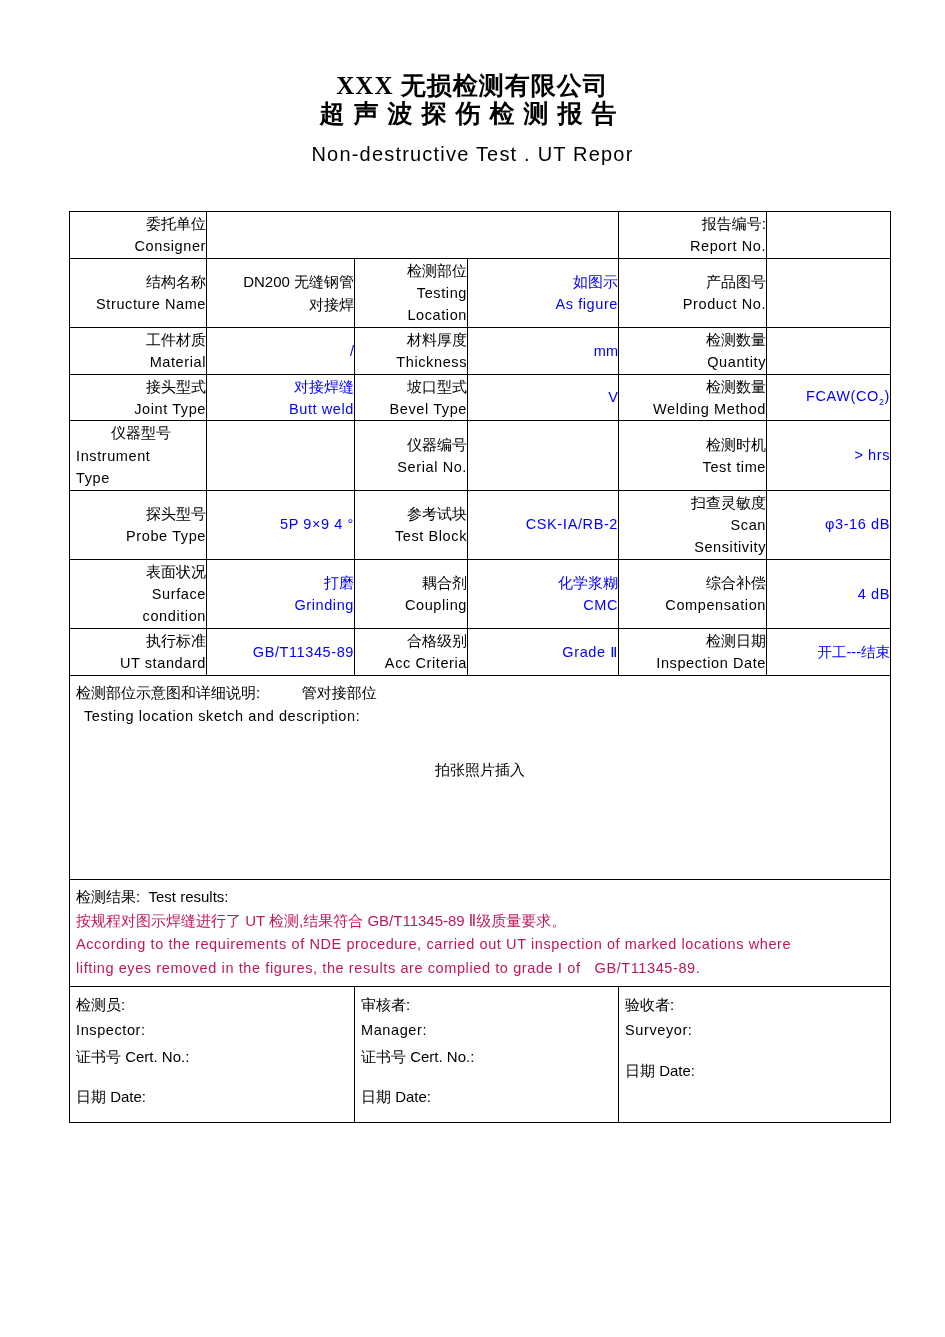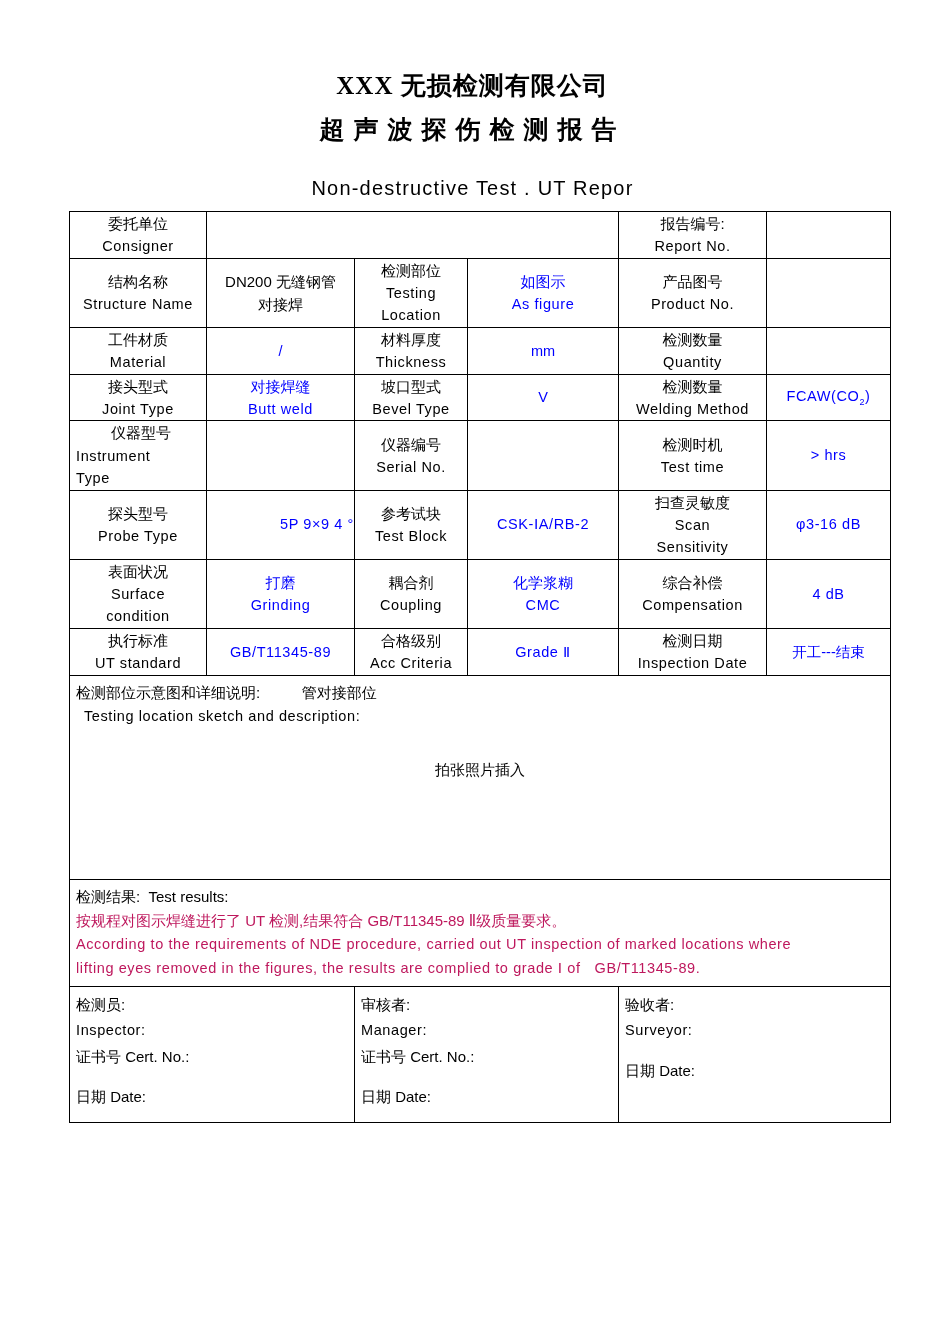--- a/index.html
+++ b/index.html
@@ -30,44 +30,43 @@
     font-family: "Liberation Serif", "DejaVu Serif", serif;
     font-size: 25px;
     font-weight: bold;
     letter-spacing: 1px;
     line-height: 1.1;
   }
   .title-main {
     font-size: 25px;
     font-weight: bold;
     letter-spacing: 9px;
-    margin-top: 16px;
     line-height: 1.1;
   }
   .title-en {
     font-size: 20px;
     letter-spacing: 1.2px;
-    margin-top: 34px;
+    margin-top: 16px;
     line-height: 1.1;
   }
 
   
   .tbl {
     position: absolute;
     left: 69px;
     top: 211px;
     width: 821px;
     border-collapse: collapse;
     table-layout: fixed;
   }
   .tbl td {
     border: 1px solid #000;
     padding: 0;
     vertical-align: middle;
-    text-align: center;
+    text-align: right;
     font-size: 14.5px;
     line-height: 1.55;
   }
   .cn { font-size: 15px; }
   .en { font-size: 14.5px; letter-spacing: 0.6px; }
   .blue { color: #be185d; }
   .lbl {
     padding: 5px 2px;
   }
   .val {

